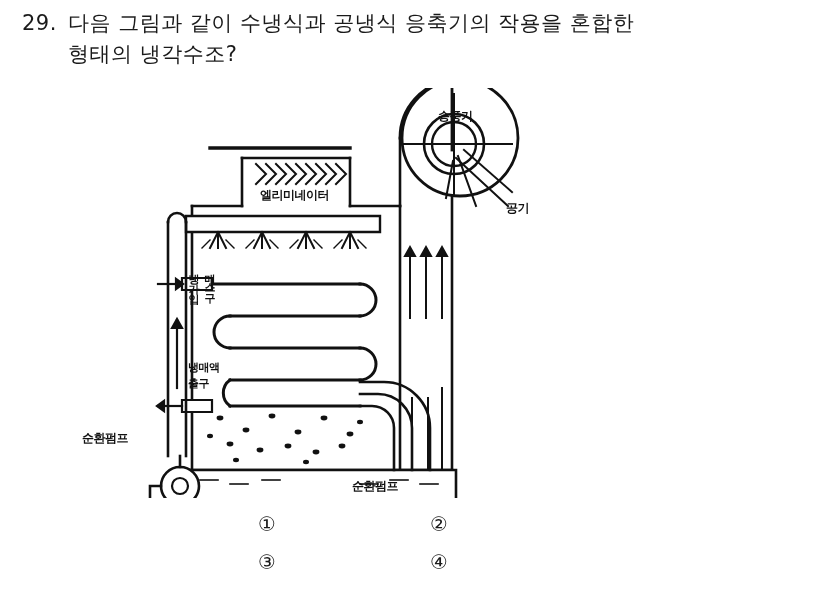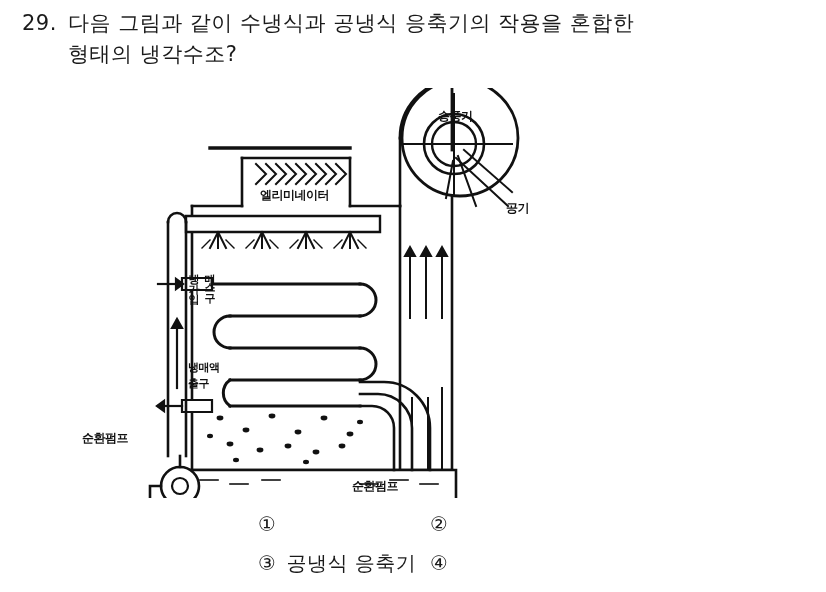--- a/index.html
+++ b/index.html
@@ -291,19 +291,18 @@
     <div class="opt opt-a">
       <span class="opt-marker">①</span>
     </div>
     <div class="opt">
       <span class="opt-marker">②</span>
     </div>
   </div>
   <div class="opt-row">
     <div class="opt opt-a">
       <span class="opt-marker">③</span>
-      <span>공냉식 응축기</span>
     </div>
     <div class="opt">
       <span class="opt-marker">④</span>
     </div>
   </div>
 </div>
 
 </body></html>

